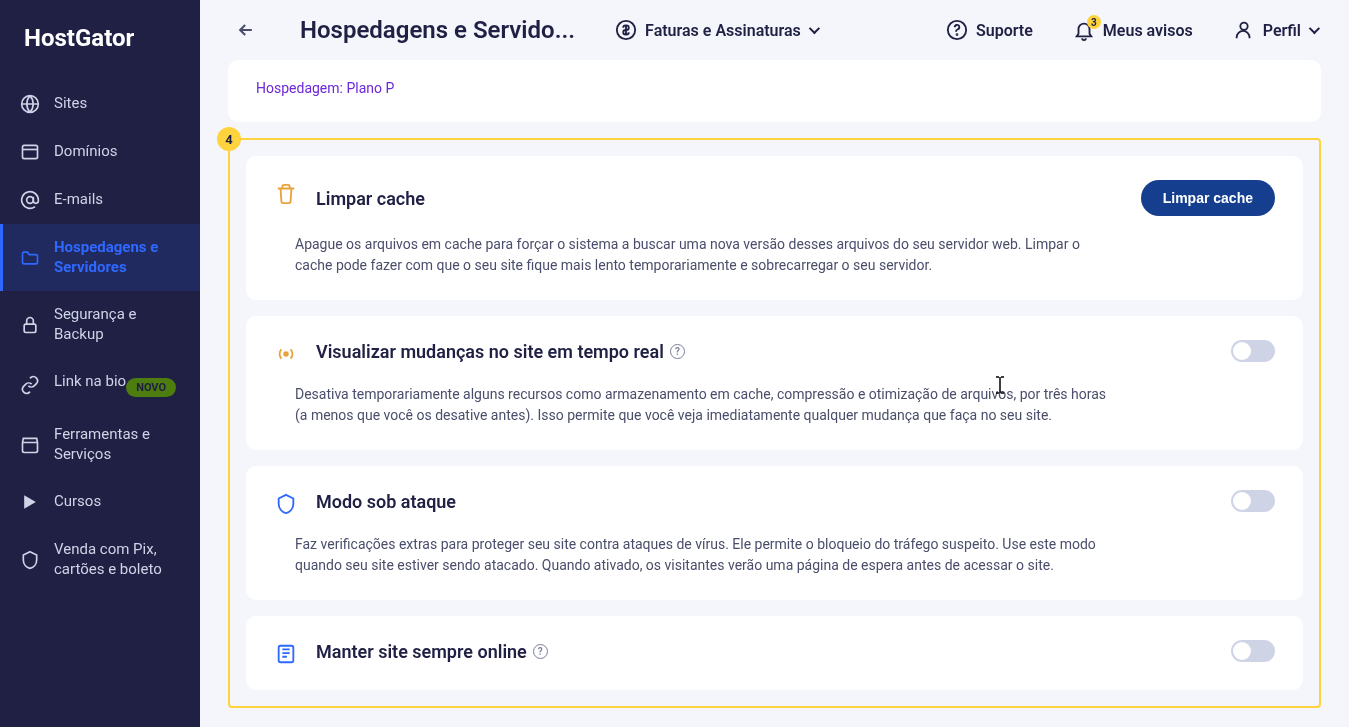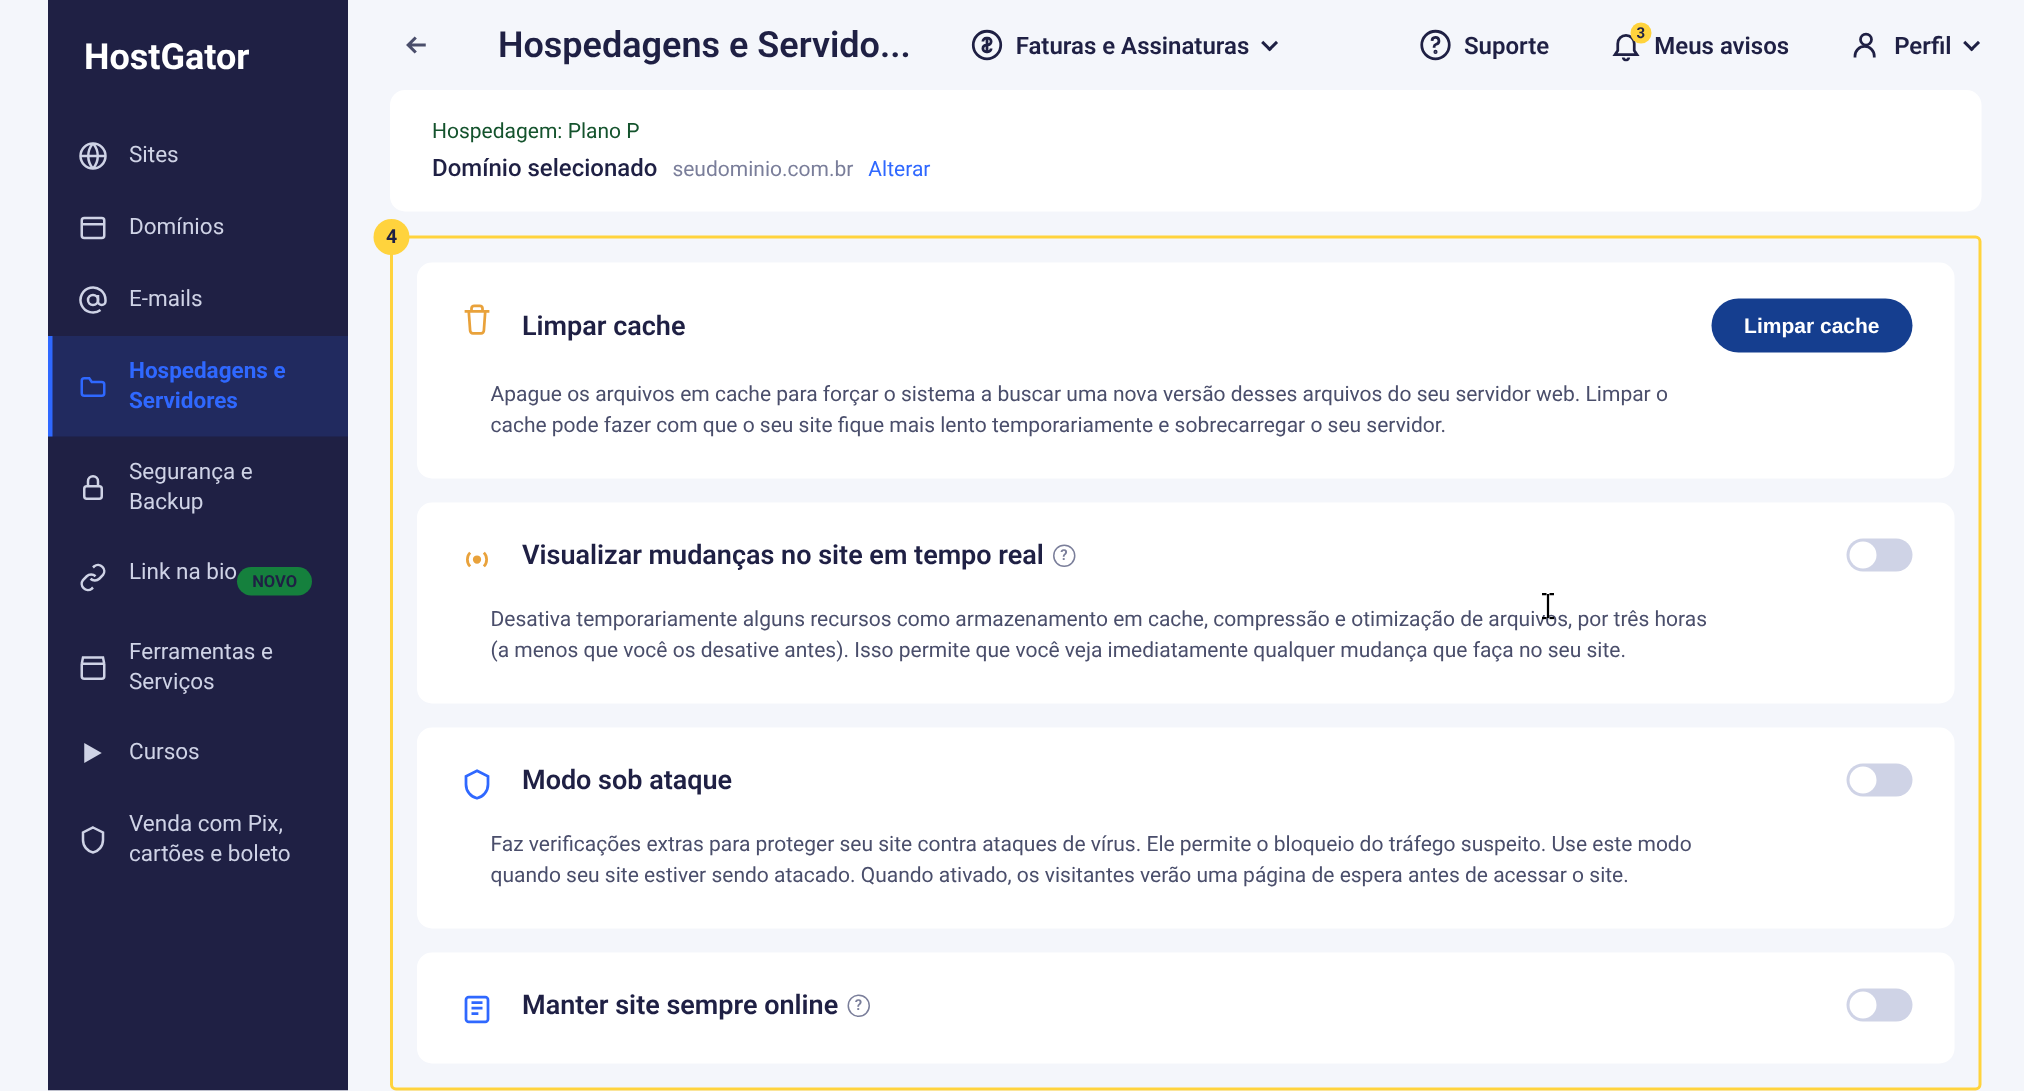--- a/index.html
+++ b/index.html
@@ -1,47 +1,47 @@
 <!DOCTYPE html>
 <html><head>
   <meta charset="utf-8">
   <style>
     * { box-sizing: border-box; margin: 0; padding: 0; }
     body { font-family: -apple-system, BlinkMacSystemFont, 'Segoe UI', Roboto, sans-serif; background: #f4f6fb; color: #1f2044; width: 1349px; height: 727px; overflow: hidden; }
     
-    .layout { display: flex; height: 100%; padding-left: 32px; }
+    .layout { display: flex; height: 100%; }
     
     .sidebar { width: 200px; background: #1f2044; color: #fff; padding-top: 24px; flex-shrink: 0; }
     .logo { padding: 0 24px 28px; font-size: 24px; font-weight: 700; }
     .nav-item { display: flex; align-items: center; gap: 14px; padding: 14px 20px; color: #cfd3e6; font-size: 15px; cursor: pointer; }
     .nav-item.active { background: rgba(47, 104, 255, 0.15); color: #2f68ff; border-left: 3px solid #2f68ff; padding-left: 17px; font-weight: bold; }
     .nav-item .icon { width: 20px; height: 20px; display: flex; align-items: center; justify-content: center; flex-shrink: 0; }
     .nav-item .label { line-height: 1.3; }
-    .badge-novo { background: #15803d; color: #1f2044; font-size: 11px; font-weight: 700; padding: 3px 10px; border-radius: 12px; margin-top: 6px; display: inline-block; }
+    .badge-novo { background: #4d7c0f; color: #1f2044; font-size: 11px; font-weight: 700; padding: 3px 10px; border-radius: 12px; margin-top: 6px; display: inline-block; }
     .link-bio-wrap { display: flex; flex-direction: row; align-items: flex-start; }
     
     .main { flex: 1; display: flex; flex-direction: column; overflow: hidden; position: relative; }
     
     .topbar { display: flex; align-items: center; gap: 40px; padding: 16px 32px; background: #f4f6fb; }
     .back-btn { width: 28px; height: 28px; display: flex; align-items: center; justify-content: center; cursor: pointer; color: #4a4e6b; }
     .page-title { font-size: 24px; font-weight: 600; color: #1f2044; flex: 0 1 auto; max-width: 300px; white-space: nowrap; overflow: hidden; text-overflow: ellipsis; }
     .topbar-spacer { flex: 1; }
     .topbar-item { display: flex; align-items: center; gap: 8px; font-size: 16px; font-weight: 600; color: #1f2044; cursor: pointer; }
     .topbar-item .icon { width: 22px; height: 22px; display: flex; align-items: center; justify-content: center; position: relative; }
     .notif-badge { position: absolute; top: -4px; right: -6px; background: #ffd33d; color: #1f2044; font-size: 10px; font-weight: 700; border-radius: 50%; width: 14px; height: 14px; display: flex; align-items: center; justify-content: center; }
     
     .content { padding: 0 28px 28px; overflow-y: auto; flex: 1; }
     
     .highlight-marker { position: absolute; left: -28px; top: 100px; width: 24px; height: 24px; background: #ffd33d; color: #1f2044; border-radius: 50%; font-size: 13px; font-weight: 700; display: flex; align-items: center; justify-content: center; z-index: 10; }
     .highlight-box { border: 2px solid #ffd33d; border-radius: 4px; position: relative; padding-top: 0; margin-top: 8px; }
     .highlight-box .highlight-marker { left: -13px; top: -13px; }
     
     .card { background: #fff; border-radius: 10px; padding: 24px 28px; margin-bottom: 16px; }
     .domain-card { padding: 20px 28px; }
-    .domain-line1 { font-size: 14px; color: #14532d; margin-bottom: 6px; }
+    .domain-line1 { font-size: 14px; color: #6d28d9; margin-bottom: 6px; }
     .domain-line2 { font-size: 16px; color: #1f2044; display: flex; align-items: baseline; gap: 10px; }
     .domain-selected-label { font-weight: 500; }
     .domain-val { color: #7a7e9a; font-size: 14px; }
     .domain-change { color: #2f68ff; font-size: 14px; cursor: pointer; }
     
     .card-head { display: flex; align-items: flex-start; gap: 18px; }
     .card-icon { width: 24px; height: 24px; display: flex; align-items: center; justify-content: center; flex-shrink: 0; margin-top: 2px; }
     .card-title-row { flex: 1; display: flex; align-items: center; justify-content: space-between; gap: 30px; }
     .card-title { font-size: 18px; font-weight: 600; color: #1f2044; display: flex; align-items: center; gap: 6px; }
     .help-icon { width: 15px; height: 15px; border: 1.5px solid #7a7e9a; border-radius: 50%; display: inline-flex; align-items: center; justify-content: center; font-size: 10px; color: #7a7e9a; cursor: pointer; }
@@ -205,25 +205,20 @@
             </svg>
         </span>
         <span>Perfil</span>
         <span class="chevron"></span>
       </div>
     </div>
 
     <div class="content">
       <div class="card domain-card">
         <div class="domain-line1">Hospedagem: Plano P</div>
-        <div class="domain-line2">
-          <span class="domain-selected-label">Domínio selecionado</span>
-          <span class="domain-val">seudominio.com.br</span>
-          <span class="domain-change">Alterar</span>
-        </div>
       </div>
 
       <div class="highlight-box">
         <div class="highlight-marker">4</div>
 
         <div class="card" style="margin:16px 16px 16px 16px;">
           <div class="card-head">
             <span class="card-icon">
               <svg width="22" height="22" viewBox="0 0 24 24" fill="none" stroke="#e9a23b" stroke-width="2">
                   <path d="M3 6h18M8 6V4a2 2 0 0 1 2-2h4a2 2 0 0 1 2 2v2M6 6l1 14a2 2 0 0 0 2 2h6a2 2 0 0 0 2-2l1-14"></path>

